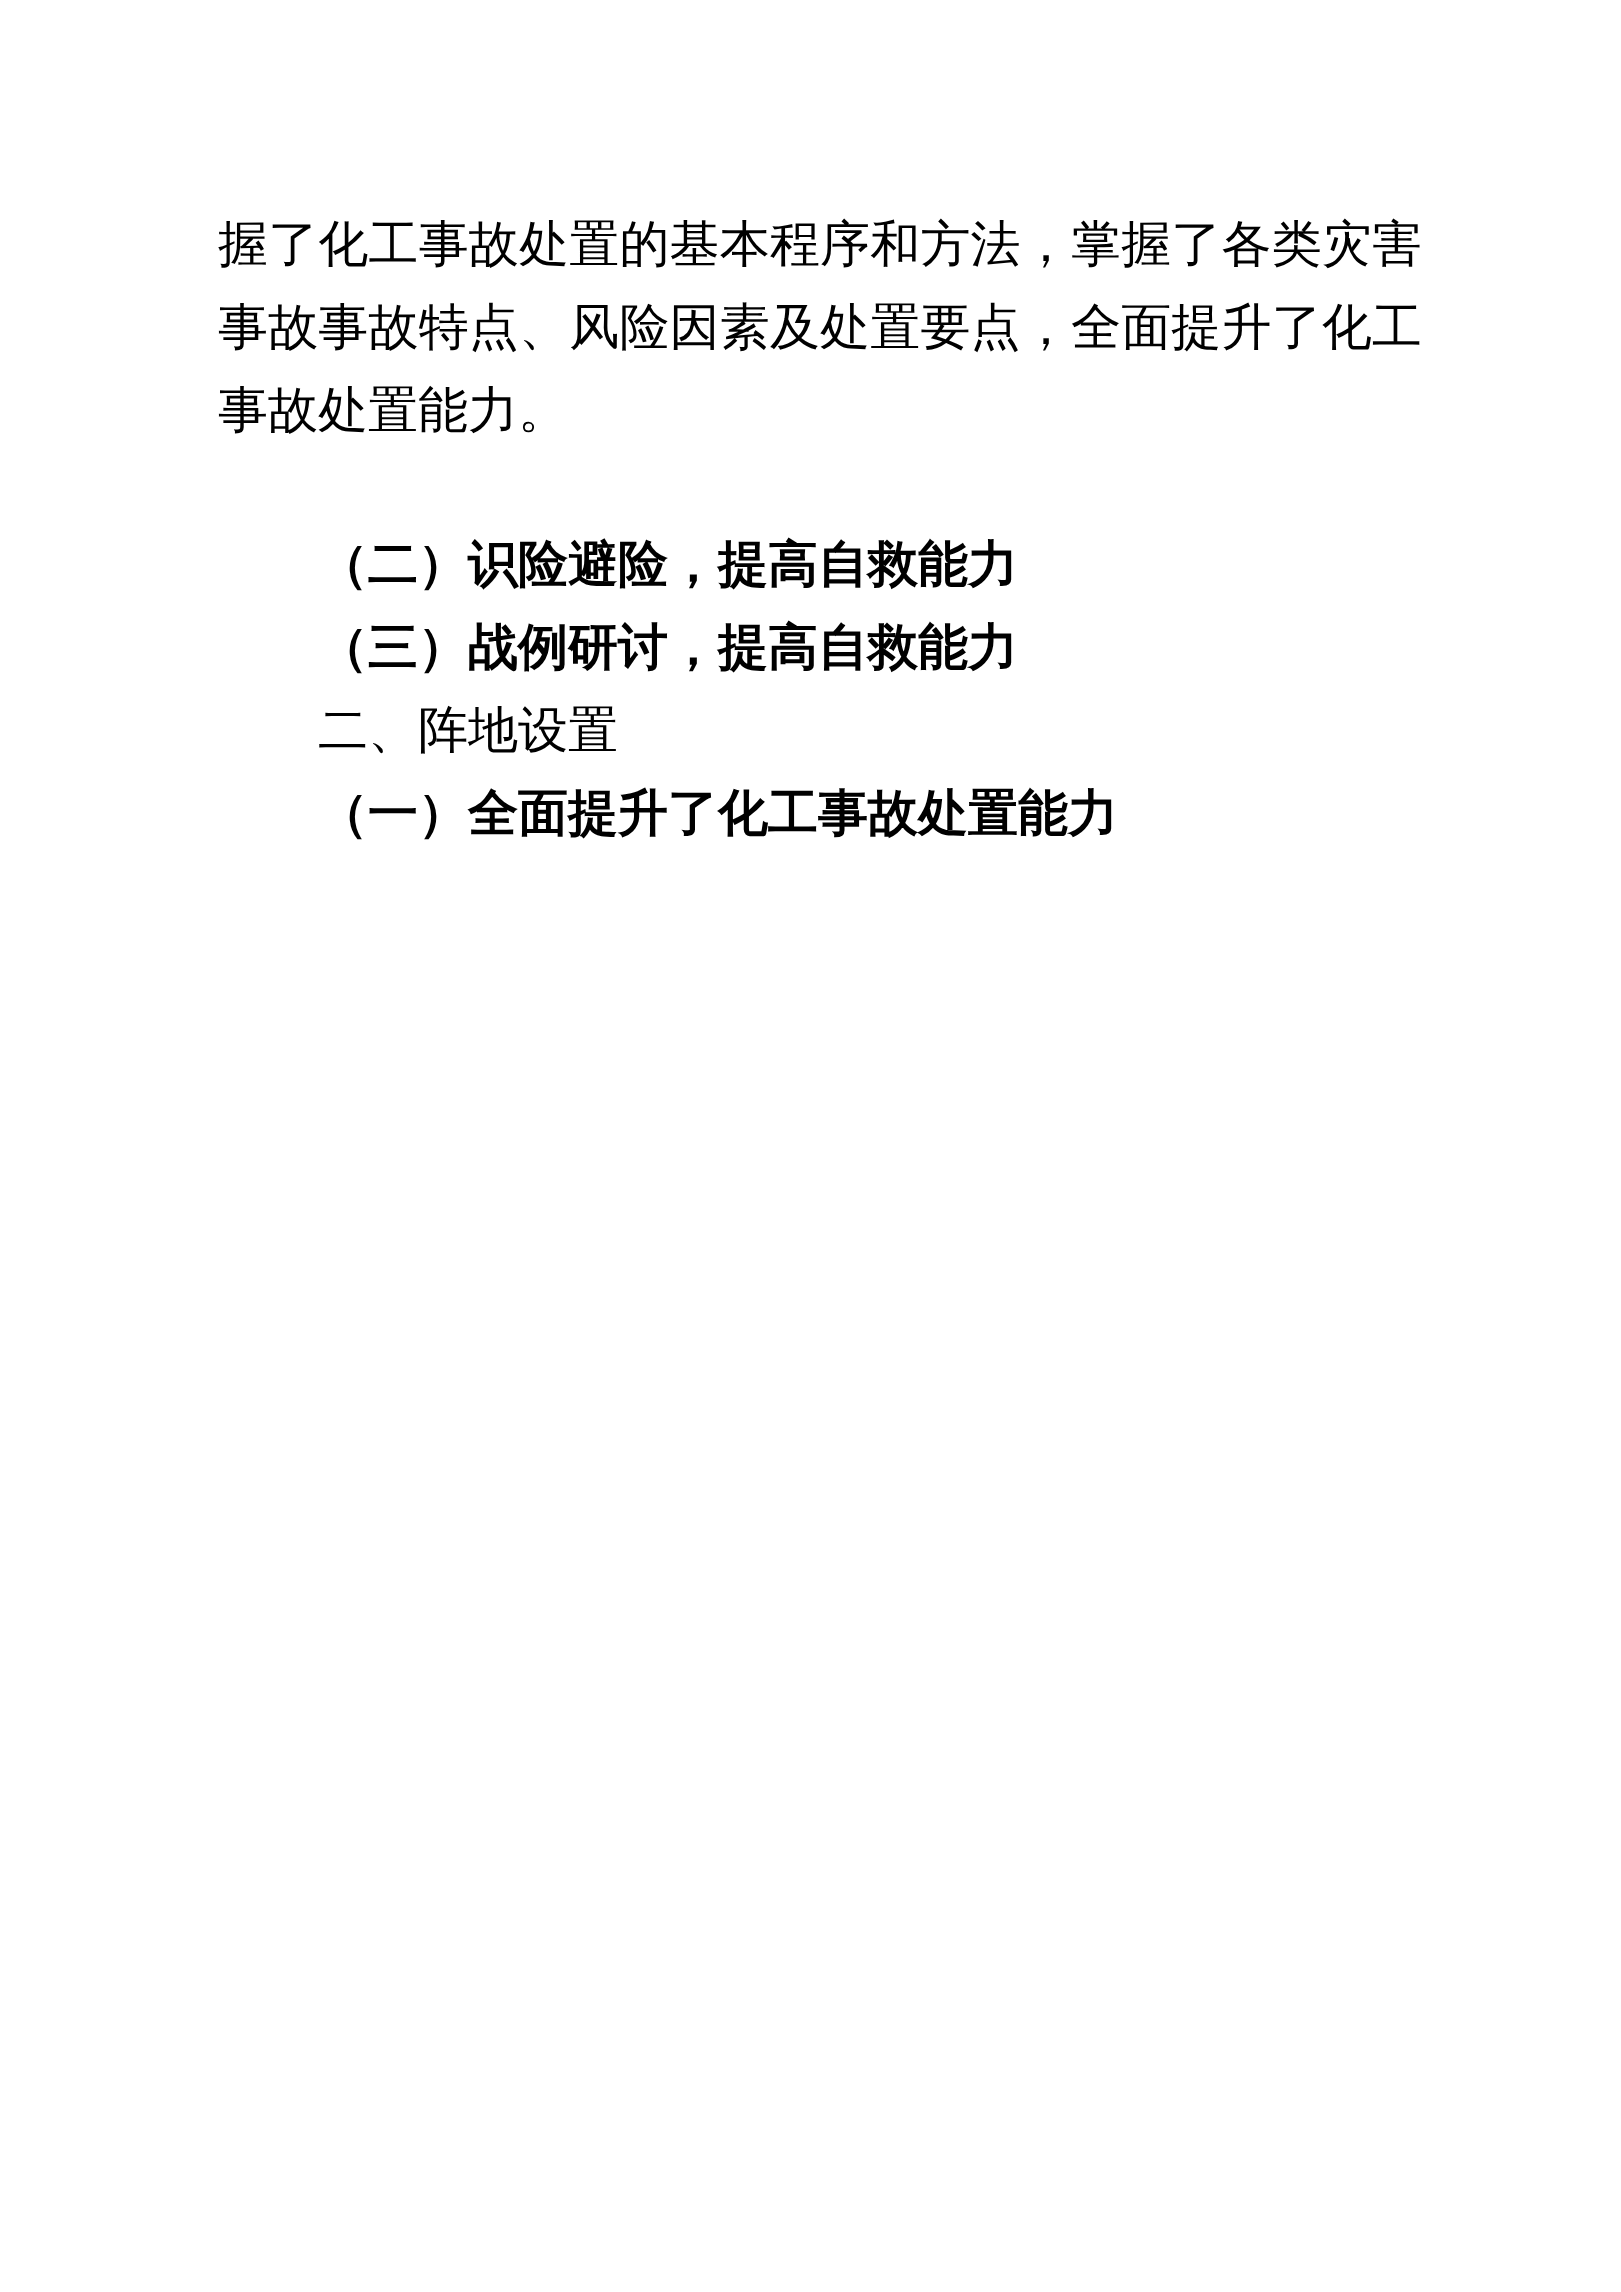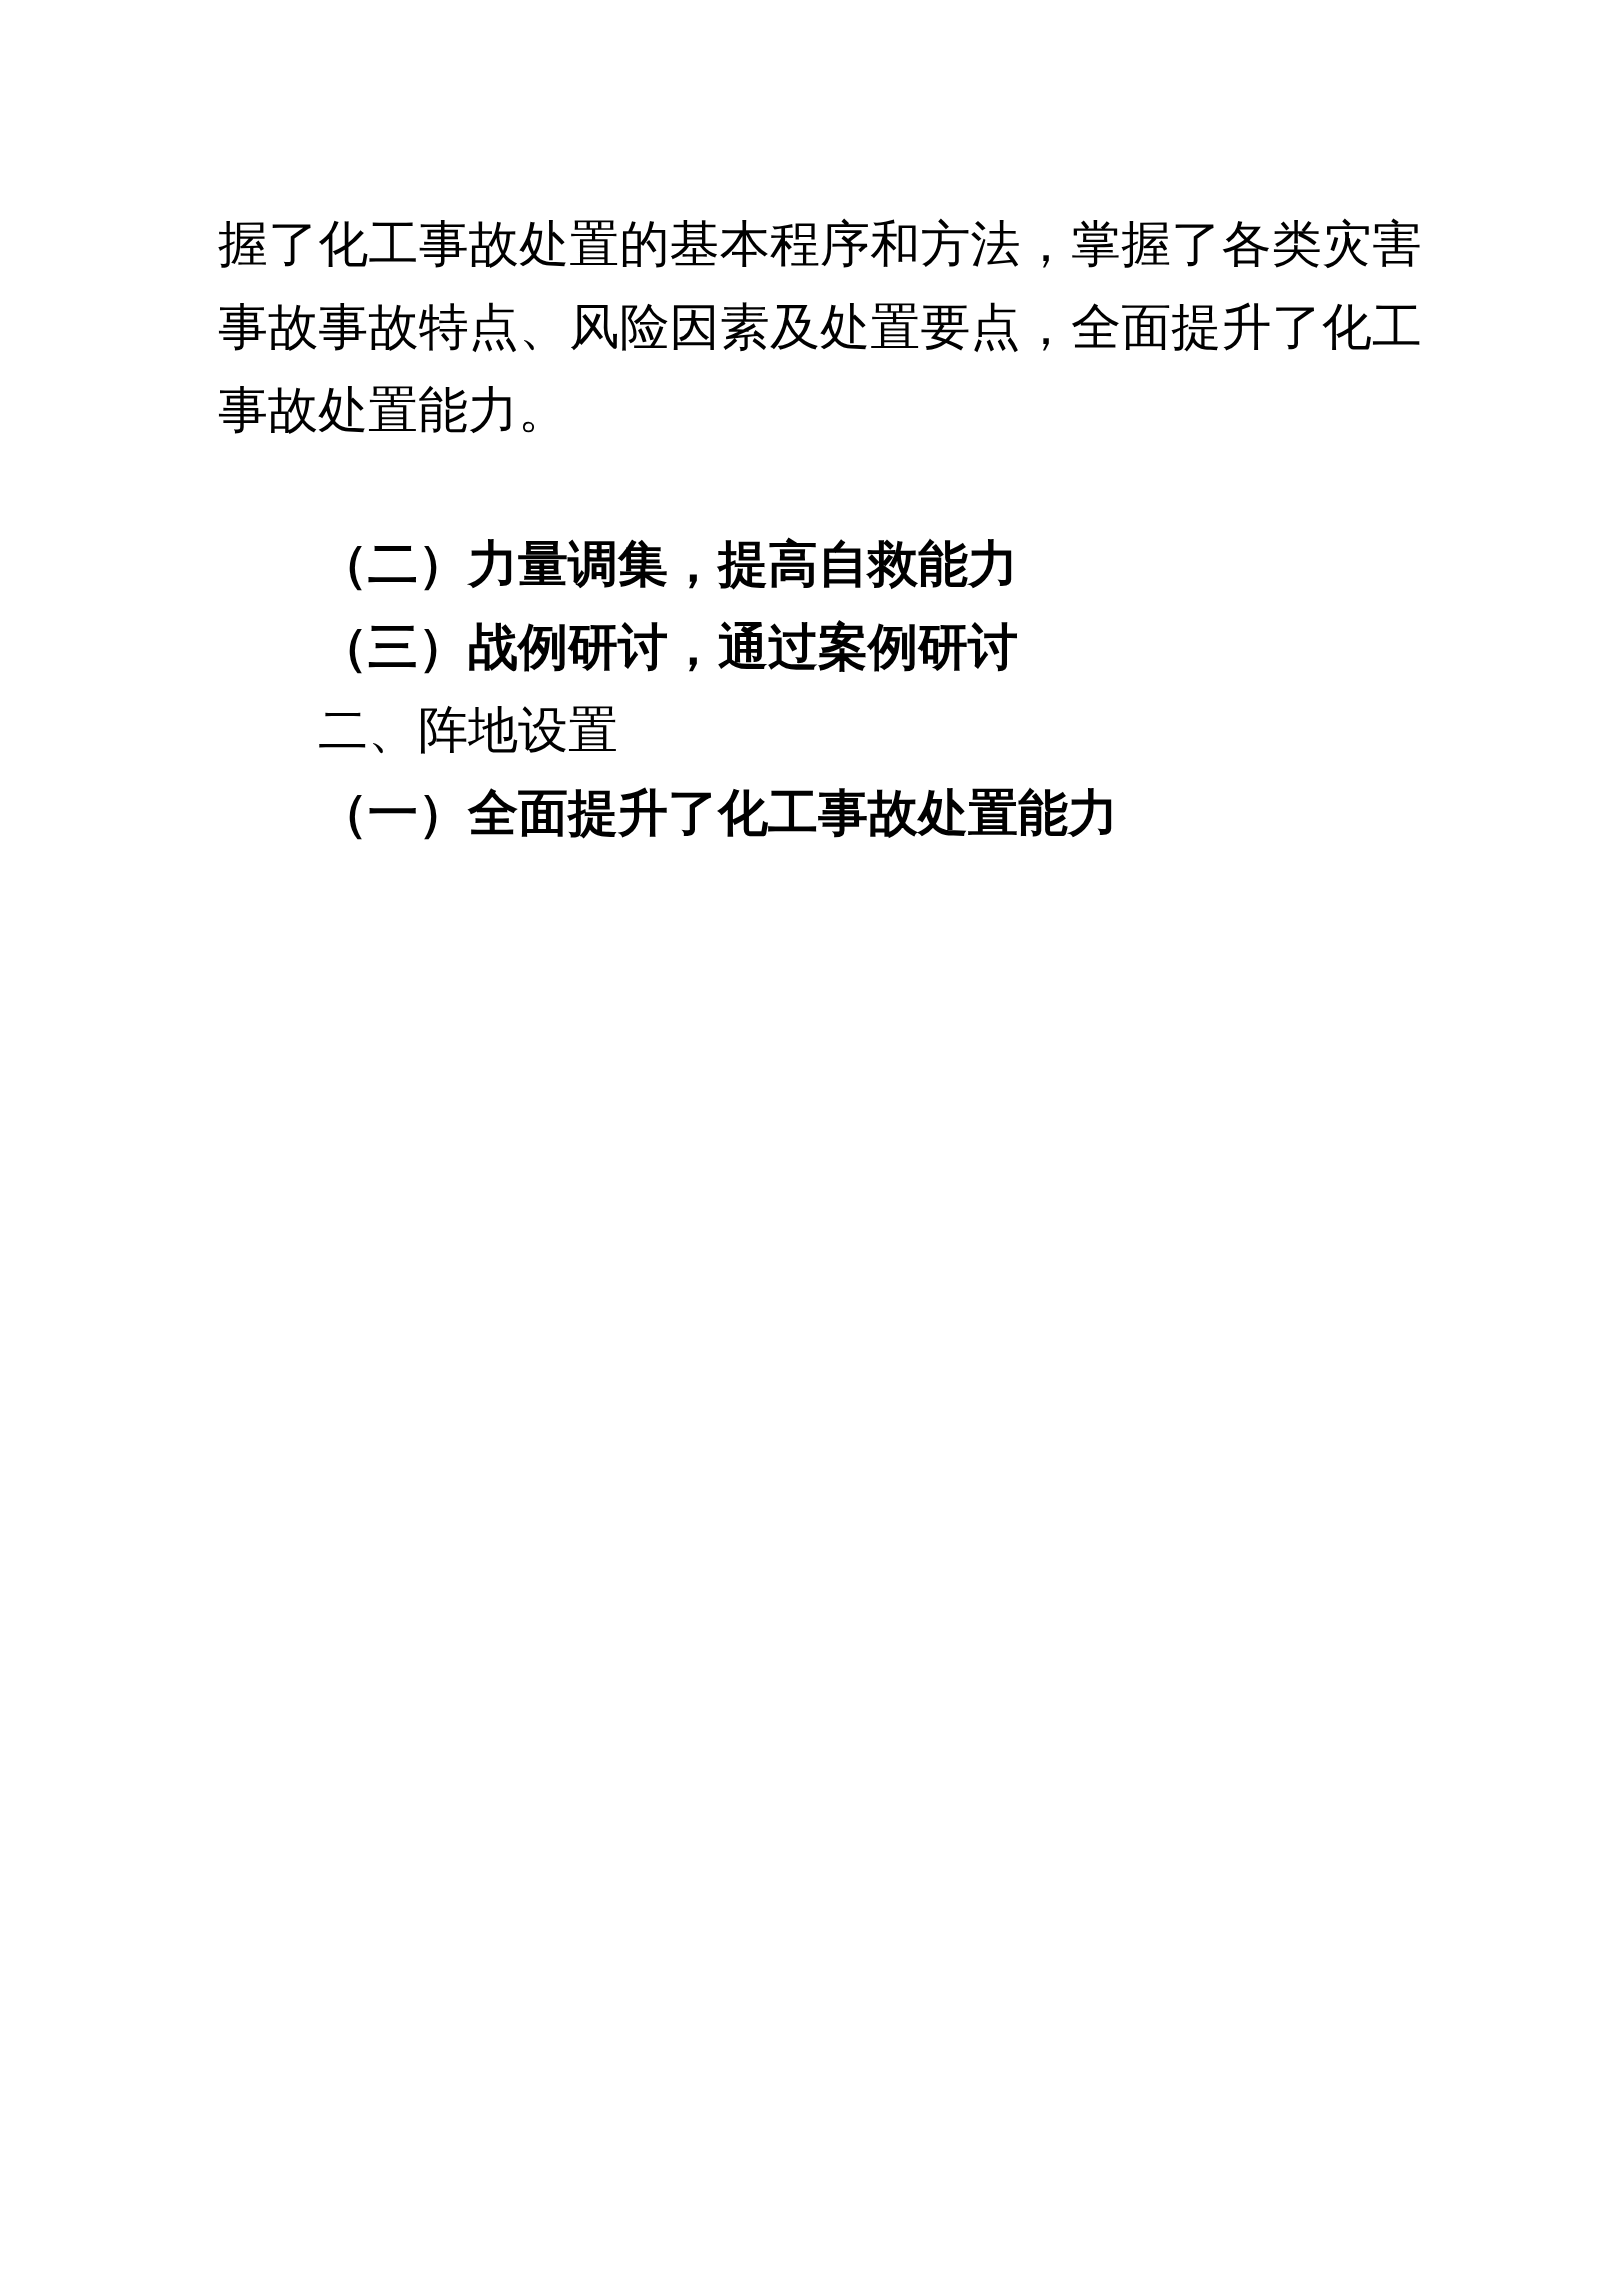--- a/index.html
+++ b/index.html
@@ -64,24 +64,24 @@
 </head>
 <body>
 
 <div class="page">
   <div class="content">
 
     <p class="para">握了化工事故处置的基本程序和方法，掌握了各类灾害事故事故特点、风险因素及处置要点，全面提升了化工事故处置能力。</p>
 
     <div class="gap-lg"></div>
 
-    <h2 class="heading">（二）力量调集，提高自救能力</h2>
+    <h2 class="heading">（二）识险避险，提高自救能力</h2>
 
 
-    <h2 class="heading">（三）战例研讨，通过案例研讨</h2>
+    <h2 class="heading">（三）战例研讨，提高自救能力</h2>
 
 
     <h1 class="heading-plain">二、阵地设置</h1>
 
     <h2 class="heading">（一）全面提升了化工事故处置能力</h2>
 
   </div>
 </div>
 
 

